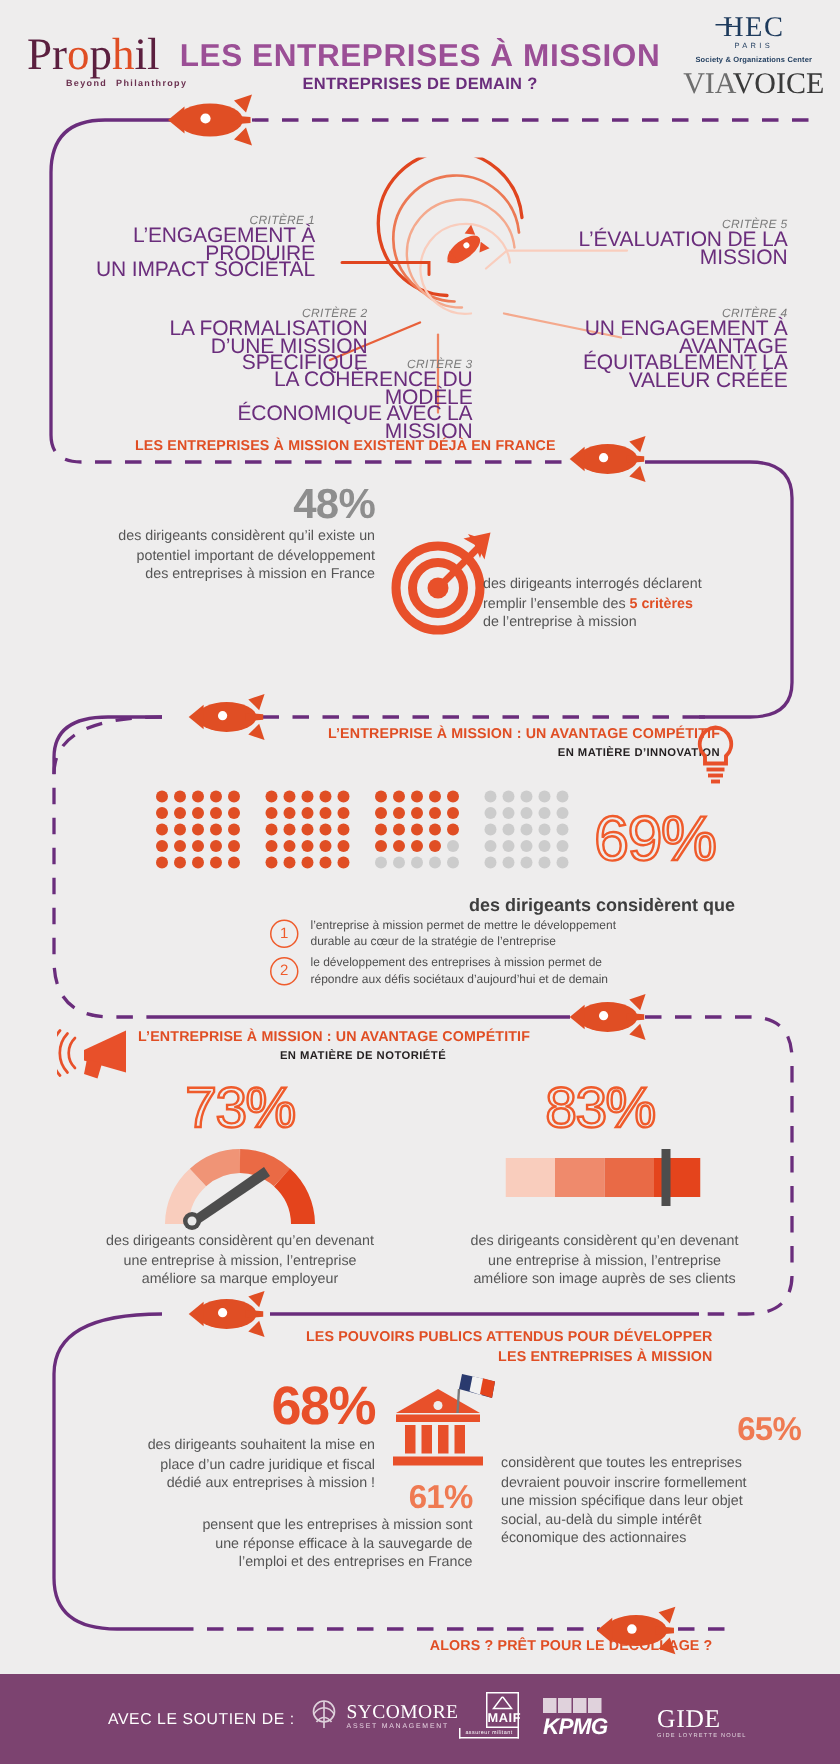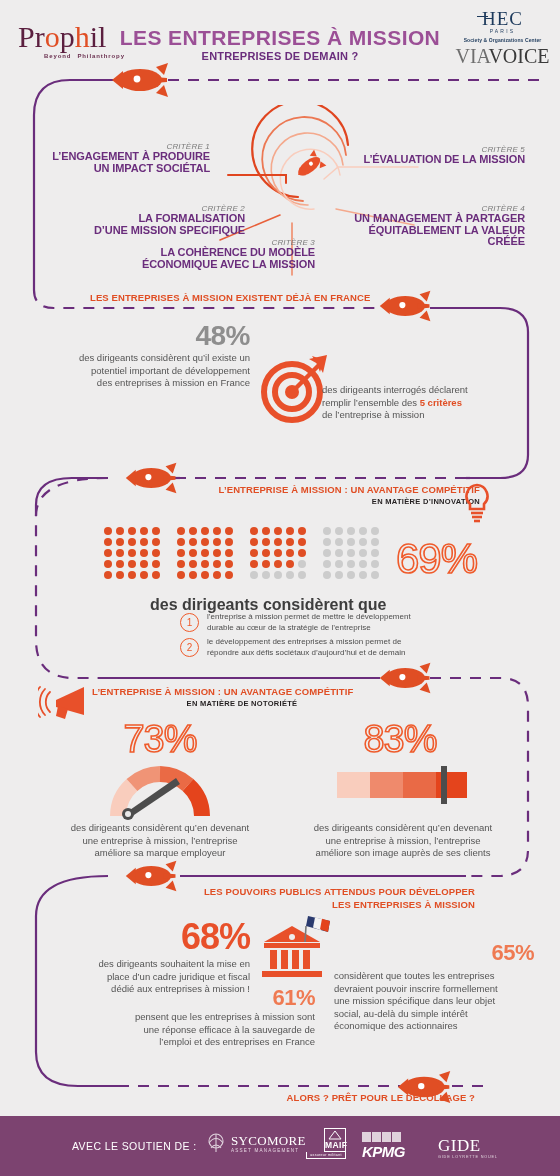--- a/index.html
+++ b/index.html
@@ -45,21 +45,21 @@
   .viavoice{font-family:"Liberation Serif",serif;font-size:20px;color:#3a3a3a;letter-spacing:0px;margin-top:2px;}
   .viavoice .vv{color:#6e6e6e;}
 
   
   .sechead{font-size:9.5px;font-weight:700;color:#e04e24;letter-spacing:.1px;}
   .sechead.sub{color:#231f20;font-size:7.5px;letter-spacing:.3px;}
 
   
   .crit{position:absolute;}
   .crit .k{font-size:8px;font-style:italic;color:#7b7b7b;letter-spacing:.2px;}
-  .crit .v{font-size:11px;font-weight:700;color:#6a2d7c;line-height:11.5px;letter-spacing:-.1px;}
+  .crit .v{font-size:14px;font-weight:400;color:#6a2d7c;line-height:11.5px;letter-spacing:-.1px;}
 
   
   .big-gray{font-size:28px;color:#8e8e8e;font-weight:700;letter-spacing:-.5px;}
   .body-gray{font-size:9.5px;color:#555;line-height:12.5px;}
   .body-gray b{color:#e04e24;}
   .pct-hollow{
     font-size:38px;font-weight:400;letter-spacing:-1px;color:transparent;
     -webkit-text-stroke:1.6px #ef5b2b;
   }
   .pct-solid{font-size:34px;font-weight:700;color:#e8502a;letter-spacing:-1px;}
@@ -236,21 +236,21 @@
   </div>
 
   <div class="crit righted" style="left:140px;top:238px;width:175px;">
     <div class="k">CRITÈRE 3</div>
     <div class="v">LA COHÈRENCE DU MODÈLE</div>
     <div class="v">ÉCONOMIQUE AVEC LA MISSION</div>
   </div>
 
   <div class="crit righted" style="left:340px;top:204px;width:185px;">
     <div class="k">CRITÈRE 4</div>
-    <div class="v">UN MANAGEMENT À PARTAGER</div>
+    <div class="v">UN ENGAGEMENT À AVANTAGE</div>
     <div class="v">ÉQUITABLEMENT LA VALEUR CRÉÉE</div>
   </div>
 
   <div class="crit righted" style="left:350px;top:145px;width:175px;">
     <div class="k">CRITÈRE 5</div>
     <div class="v">L’ÉVALUATION DE LA MISSION</div>
   </div>
 
   <div class="abs sechead" style="left:90px;top:292px;width:290px;text-align:left;">LES ENTREPRISES À MISSION EXISTENT DÉJÀ EN FRANCE</div>
 
@@ -400,21 +400,21 @@
         <span class="dot" style="background: rgb(204, 204, 204);"></span>
         <span class="dot" style="background: rgb(204, 204, 204);"></span>
         <span class="dot" style="background: rgb(204, 204, 204);"></span>
         <span class="dot" style="background: rgb(204, 204, 204);"></span>
         <span class="dot" style="background: rgb(204, 204, 204);"></span>
       </div>
   </div>
 
   <div class="abs pct-hollow" style="left:396px;top:535px;font-size:42px;">69%</div>
 
-  <div class="abs" style="left:150px;top:596px;width:340px;text-align:left;font-size:16px;font-weight:700;color:#3d3d3d;">des dirigeants considèrent que</div>
+  <div class="abs" style="left:150px;top:596px;width:340px;text-align:right;font-size:12px;font-weight:700;color:#3d3d3d;">des dirigeants considèrent que</div>
 
   <div class="abs" style="left:180px;top:612px;width:330px;">
     <div style="display:flex;gap:8px;align-items:center;margin-bottom:4px;">
       <div class="numcircle">1</div>
       <div class="numlist">
         <div>l’entreprise à mission  permet de mettre le développement</div>
         <div>durable au cœur de la stratégie de l’entreprise</div>
       </div>
     </div>
     <div style="display:flex;gap:8px;align-items:center;">

